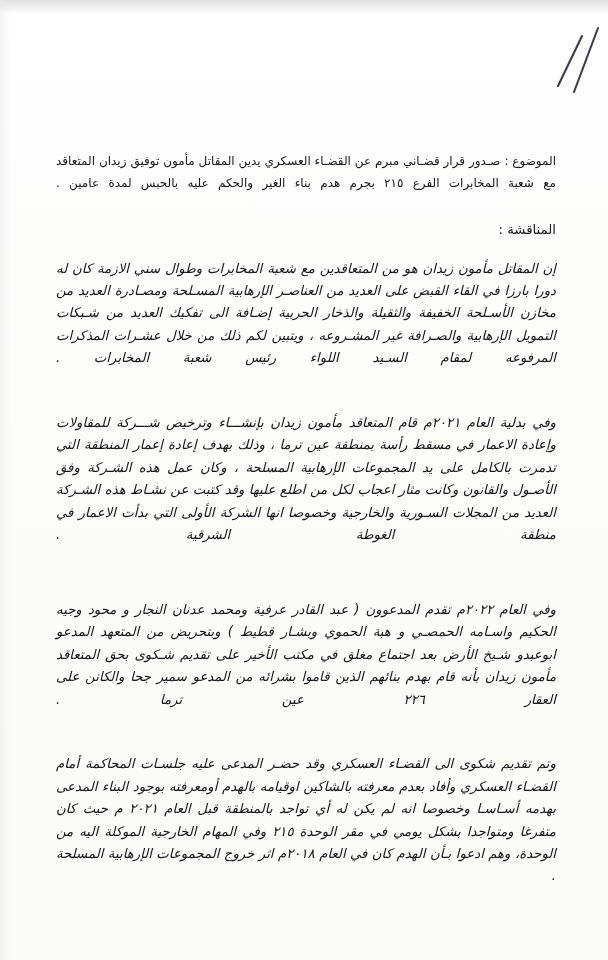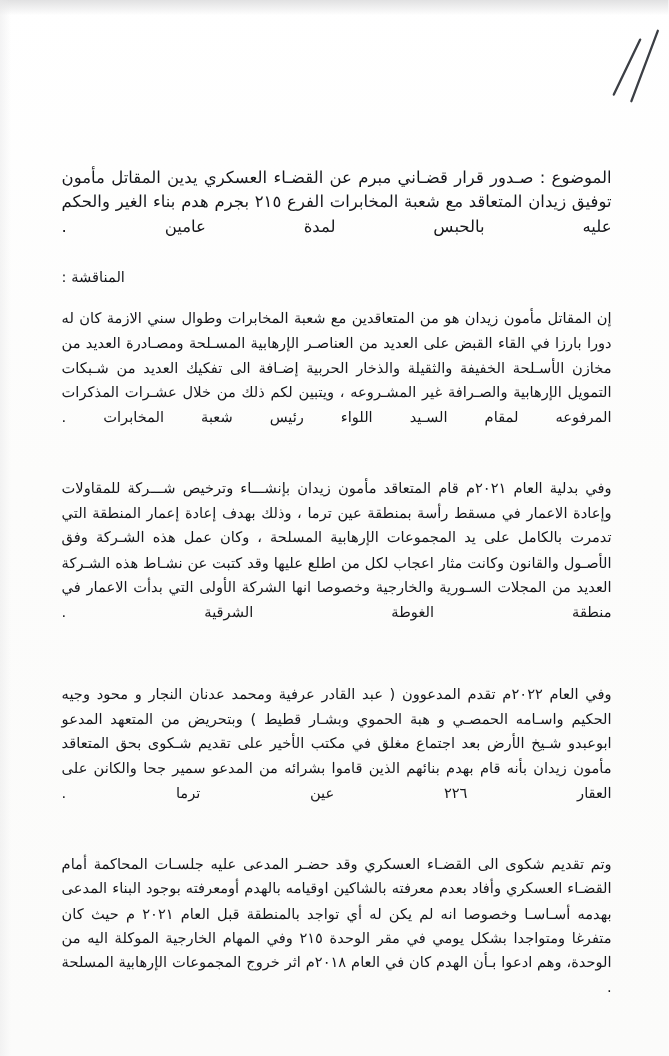--- a/index.html
+++ b/index.html
@@ -58,42 +58,43 @@
     position: absolute;
     top: 150px;
     right: 52px;
     left: 56px;
     direction: rtl;
     text-align: justify;
     text-justify: inter-word;
   }
 
   .subject-line {
-    font-size: 15px;
+    font-size: 12px;
     line-height: 22.4px;
     text-align: justify;
     margin: 0 0 2px 0;
     letter-spacing: 0.1px;
   }
 
   .section-heading {
     font-size: 13.3px;
     line-height: 22.4px;
     text-align: left;   
     margin: 0 0 16px 0;
   }
   
-  .section-heading { text-align: left; }
+  .section-heading { text-align: right; }
 
   .para {
     font-size: 13.3px;
     line-height: 22.4px;
     text-align: justify;
     margin: 0 0 20px 0;
     letter-spacing: 0.05px;
+    font-style: italic;
   }
 
   .para:last-child {
     margin-bottom: 0;
   }
 
   .para.gap-large {
     margin-bottom: 30px;
   }
 

